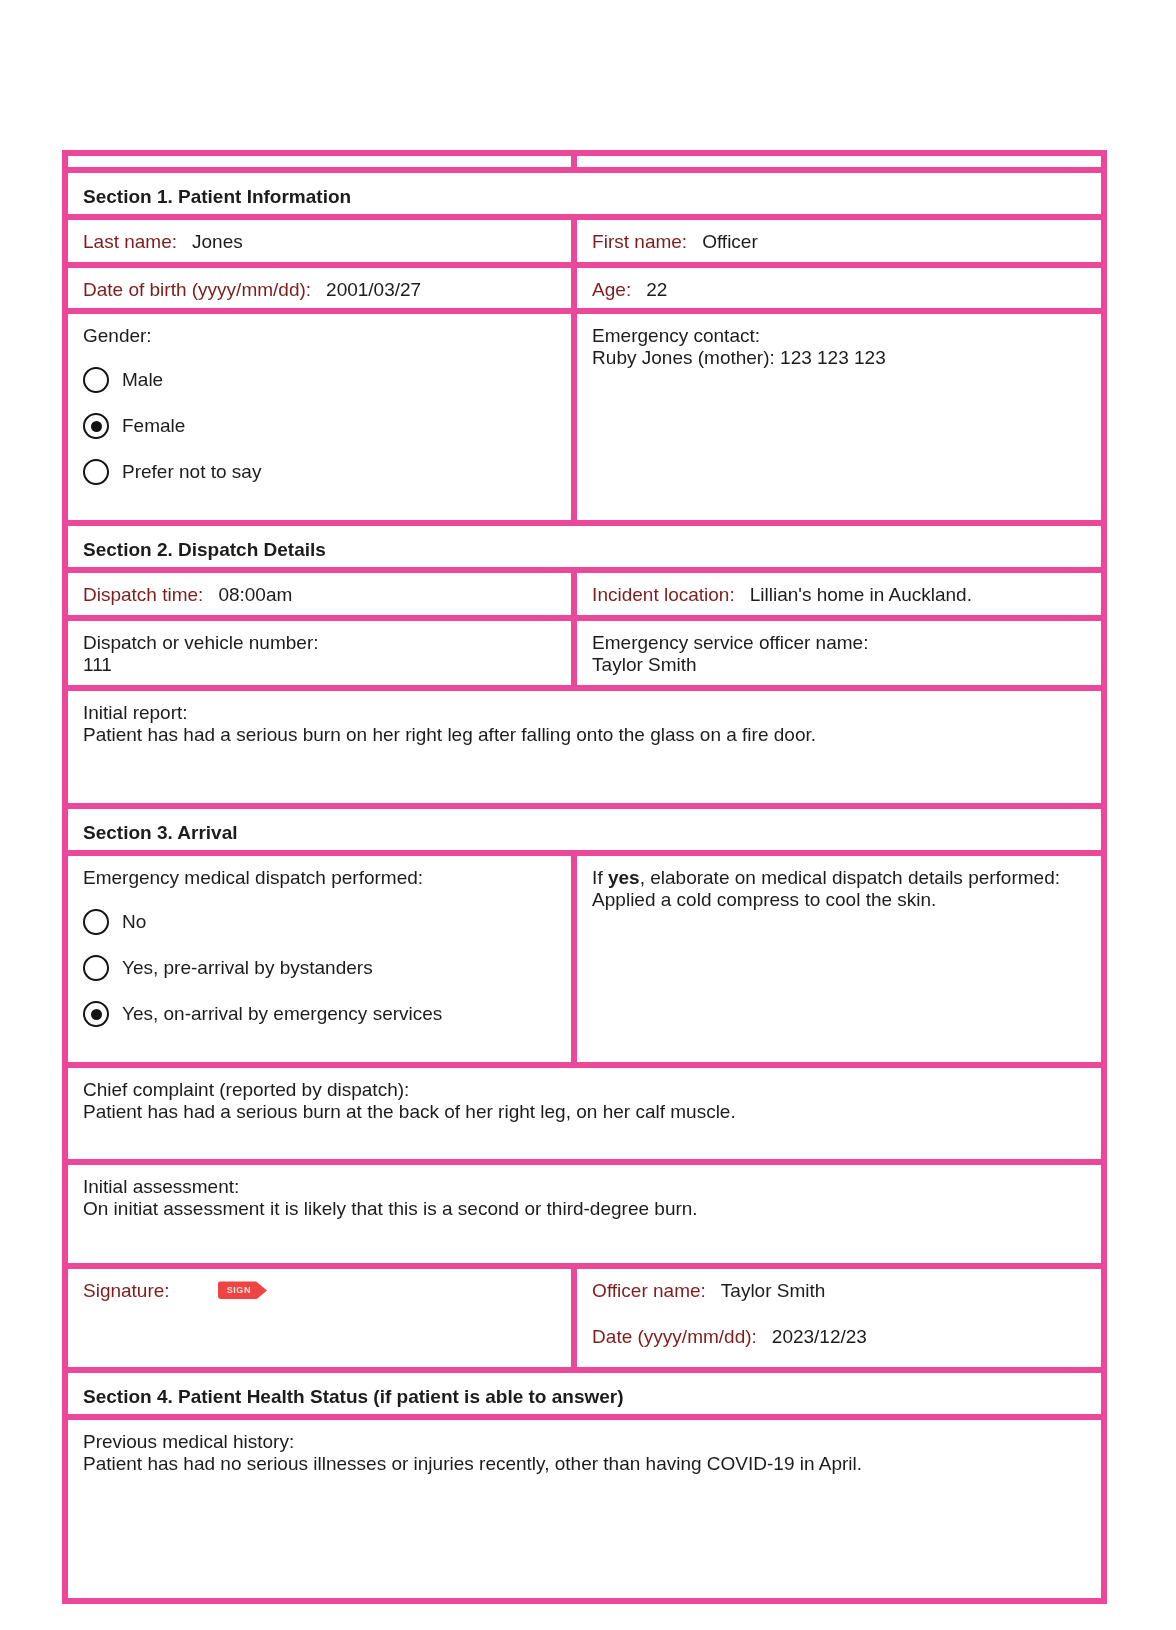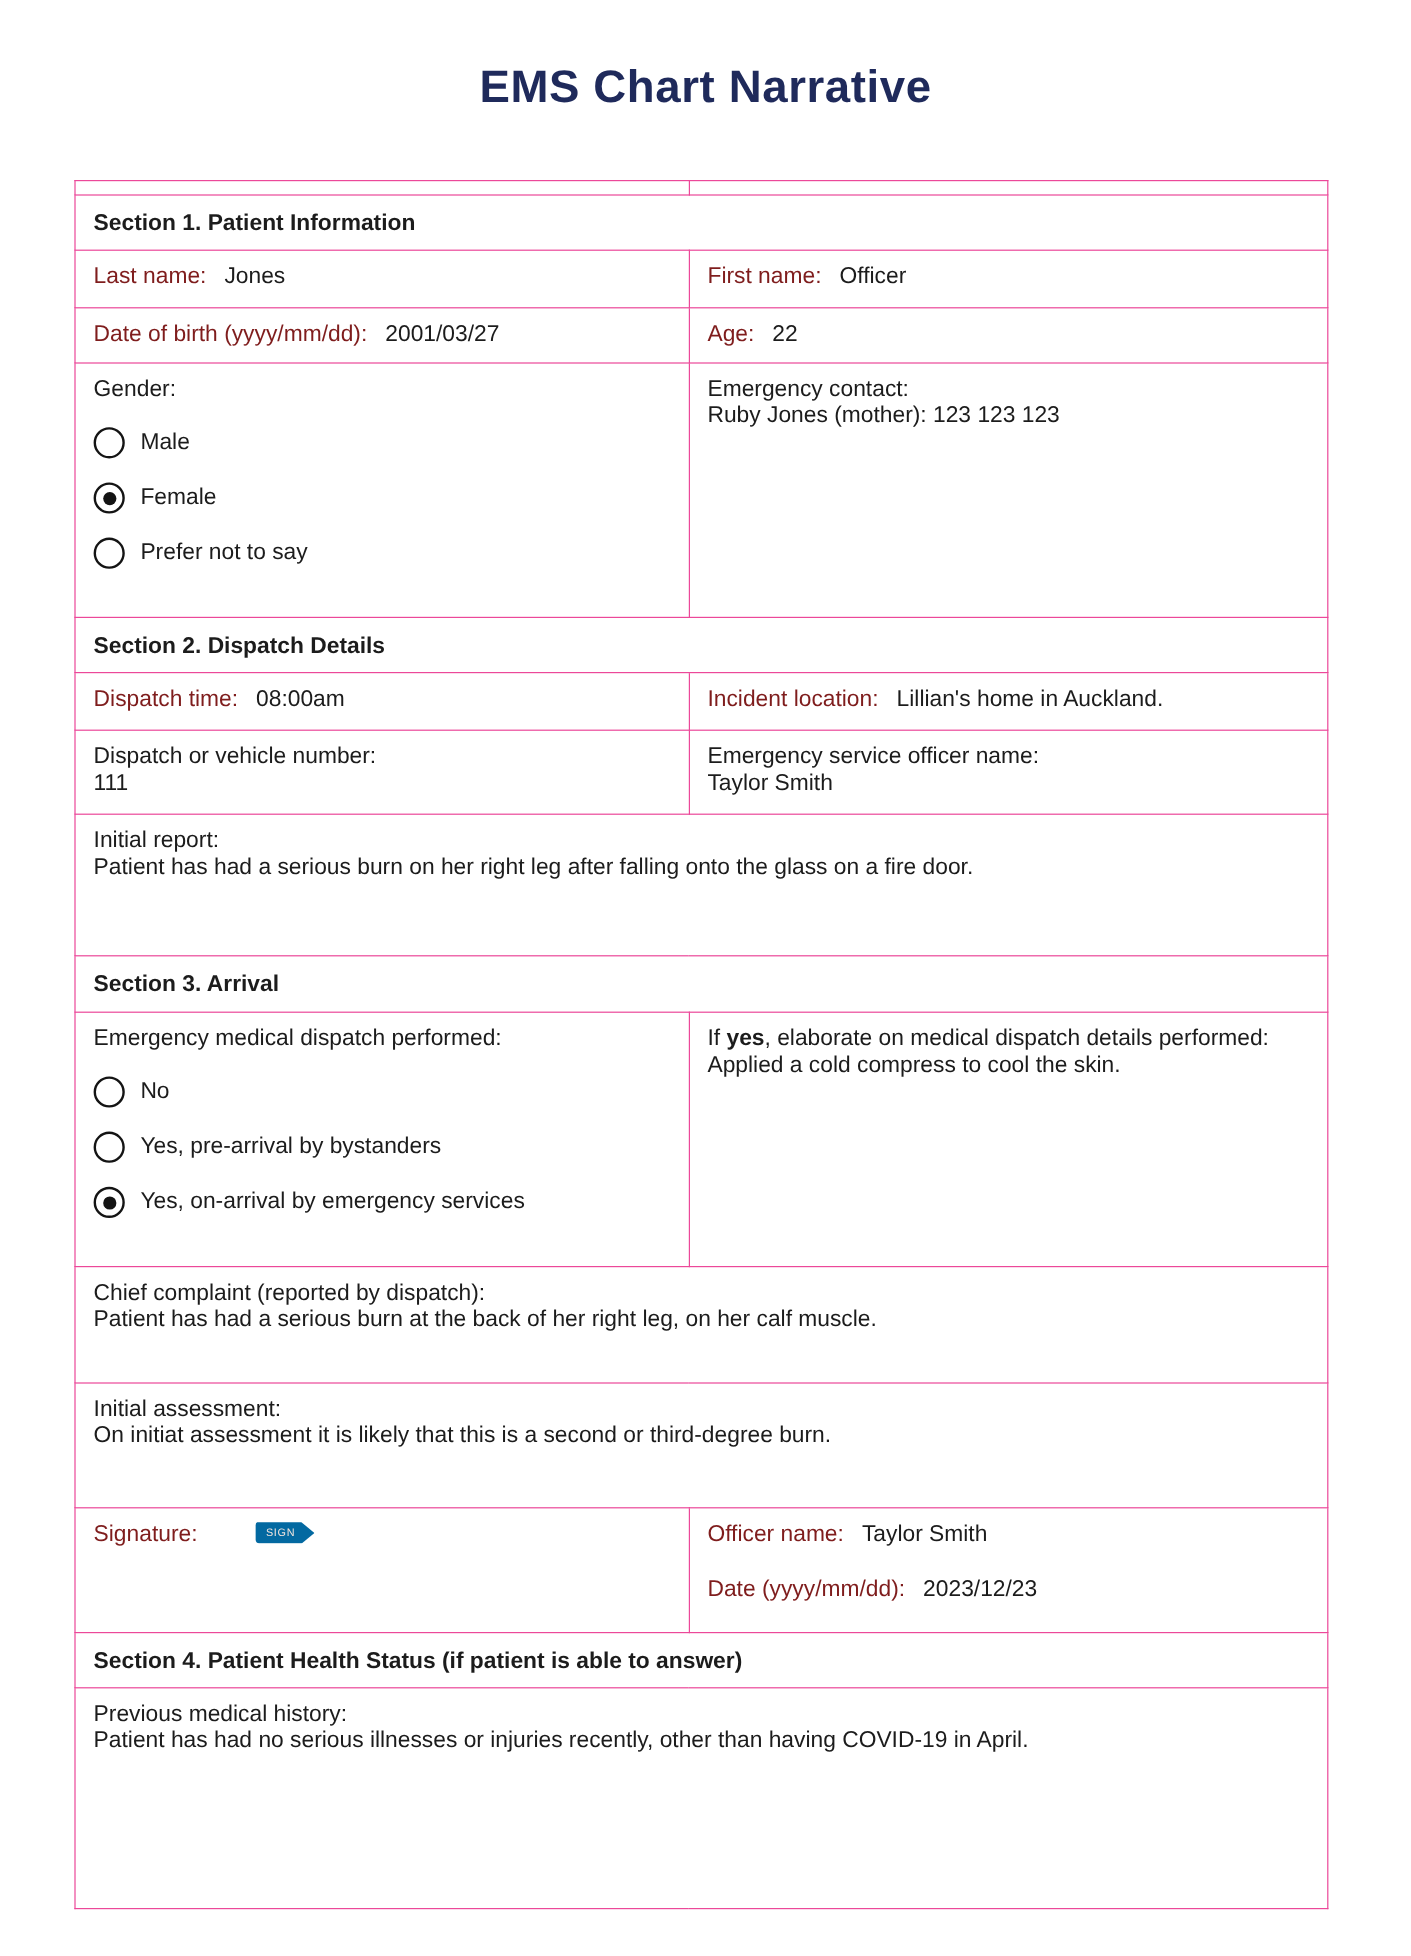--- a/index.html
+++ b/index.html
@@ -1,41 +1,40 @@
 <!DOCTYPE html>
 <html><head>
 <meta charset="utf-8">
 <style>
   html,body{margin:0;padding:0;background:#ffffff;}
   body{width:1176px;height:1630px;font-family:"Liberation Sans",sans-serif;color:#1c1c1c;overflow:hidden;}
   .page{position:relative;width:1176px;height:1630px;background:#fff;}
   .title{margin:0;padding-top:52px;text-align:center;font-size:38px;font-weight:bold;color:#1f2a5b;letter-spacing:.5px;}
   table.form{position:absolute;left:62px;top:150px;width:1045px;border-collapse:collapse;table-layout:fixed;}
-  td{border:1px solid #ec4899;vertical-align:top;padding:11px 14px 6px 15px;font-size:19px;line-height:22px;background:#fff;}
+  td{border:6px solid #ec4899;vertical-align:top;padding:11px 14px 6px 15px;font-size:19px;line-height:22px;background:#fff;}
   tr.spacer td{height:11px;padding:0;}
   td.sec{font-weight:bold;padding-top:13px;}
   .lbl{color:#7f1d1d;}
   .val{margin-left:15px;}
   .block-lbl{display:block;}
   .block-val{display:block;}
   .radio-group{margin:0;}
   .radio-row{display:flex;align-items:center;gap:13px;margin-top:20px;cursor:pointer;}
   .radio{width:26px;height:26px;border:2px solid #141414;border-radius:50%;box-sizing:border-box;position:relative;flex:0 0 auto;background:#fff;}
   .radio.checked::after{content:"";position:absolute;left:50%;top:50%;width:11px;height:11px;margin:-5.5px 0 0 -5.5px;border-radius:50%;background:#141414;}
-  .badge{display:inline-block;vertical-align:middle;margin-left:48px;margin-top:-3px;background:#0369a1;color:rgba(255,235,225,.95);
-         font-size:9px;font-weight:normal;letter-spacing:.6px;line-height:10px;padding:4px 16px 4px 9px;
+  .badge{display:inline-block;vertical-align:middle;margin-left:48px;margin-top:-3px;background:#ef4444;color:rgba(255,235,225,.95);
+         font-size:9px;font-weight:bold;letter-spacing:.6px;line-height:10px;padding:4px 16px 4px 9px;
          clip-path:polygon(0 0,78% 0,100% 50%,78% 100%,0 100%);border-radius:3px;}
   .gap-line{margin-top:24px;}
   b{font-weight:bold;}
 </style>
 </head>
 <body>
 
 <div class="page">
-  <h1 class="title">EMS Chart Narrative</h1>
 
   <table class="form">
     <colgroup>
         <col style="width:49%">
         <col style="width:51%">
       </colgroup>
     <tbody>
 
       <tr class="spacer" style="height:11px;">
         <td></td>

